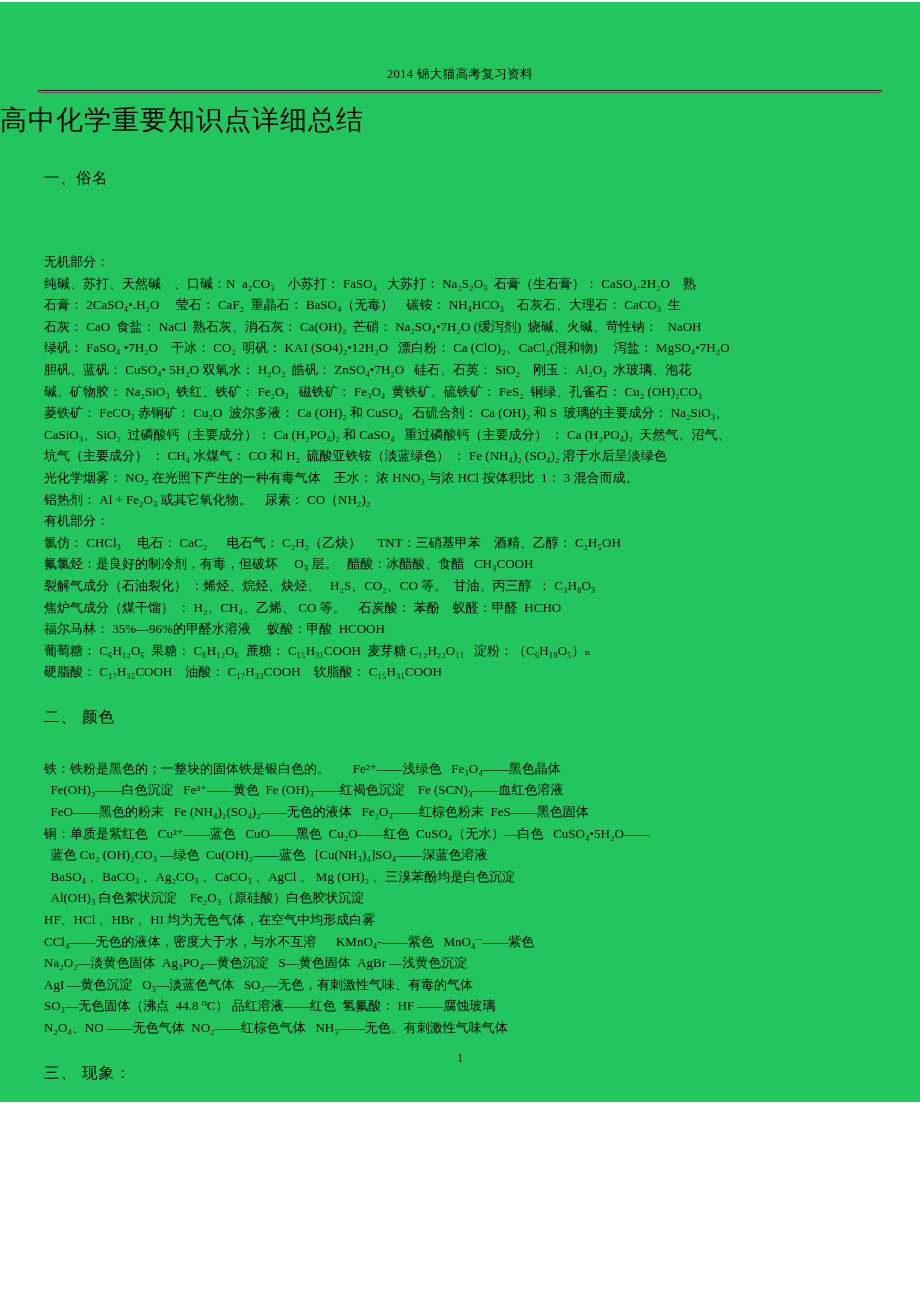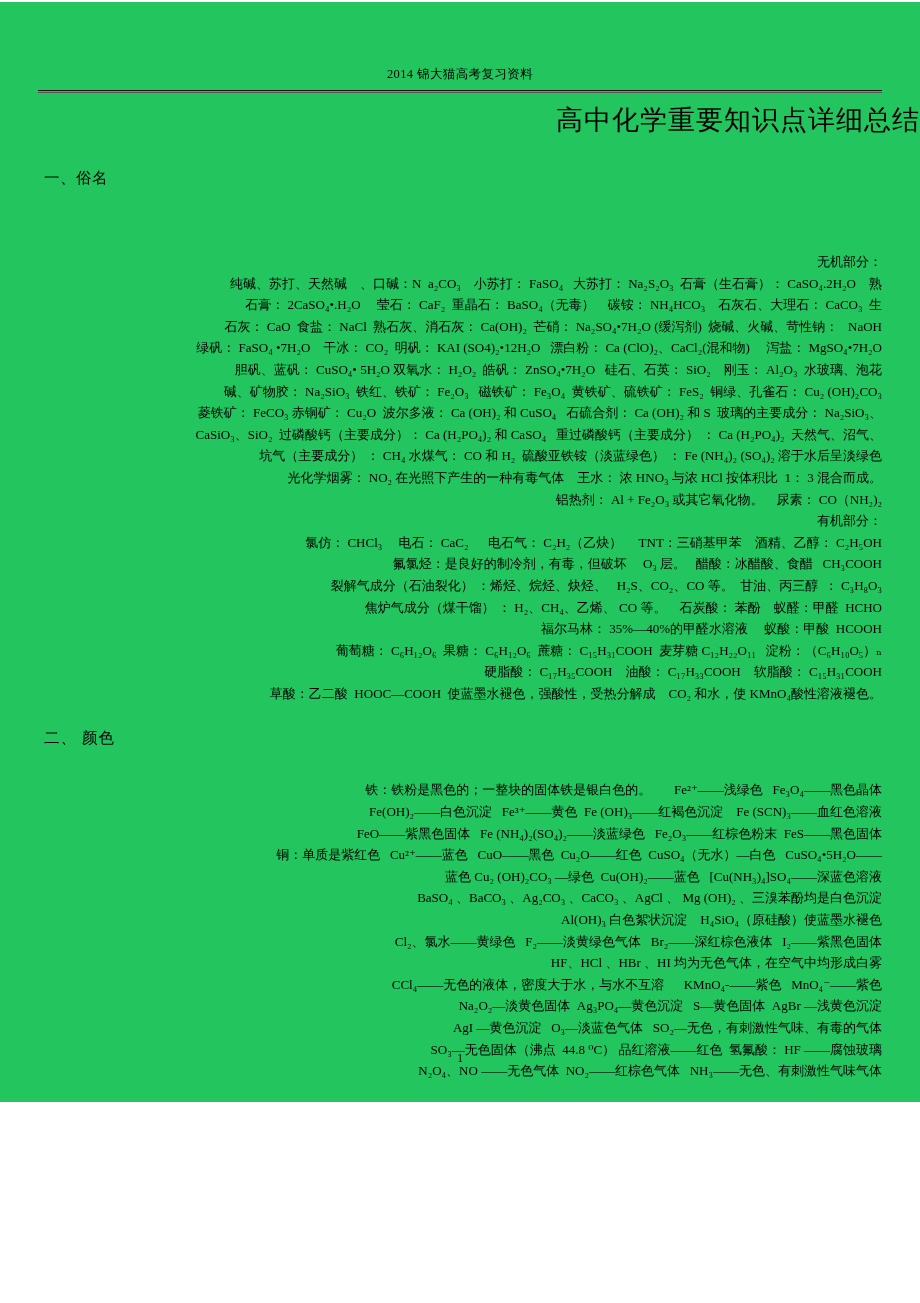--- a/index.html
+++ b/index.html
@@ -47,21 +47,21 @@
     left: 0; right: 0;
     top: 1.2px;
     border-top: 0.6px solid #555;
   }
   
   .doc-title {
     position: absolute;
     top: 100px;
     left: 0;
     width: 100%;
-    text-align: right;
+    text-align: left;
     font-size: 27px;
     letter-spacing: 1px;
   }
   
   .content {
     position: absolute;
     top: 166px;
     left: 44px;
     width: 838px;
   }
@@ -75,21 +75,20 @@
 
   .block {
     font-size: 13px;
     line-height: 21.6px;
   }
   .line {
     white-space: pre-wrap;
     font-size: 13px;
     line-height: 21.6px;
     min-height: 21.6px;
-    text-align: right;
   }
 
   
   .line { font-family: "Liberation Serif", "DejaVu Serif", serif; }
 
   .page-number {
     position: absolute;
     bottom: 38px;
     left: 0;
     width: 100%;
@@ -132,40 +131,38 @@
       <div class="line">光化学烟雾： NO₂ 在光照下产生的一种有毒气体    王水： 浓 HNO₃ 与浓 HCl 按体积比  1： 3 混合而成。</div>
       <div class="line">铝热剂： Al + Fe₂O₃ 或其它氧化物。    尿素： CO（NH₂)₂</div>
     </div>
 
     <div class="block">
       <div class="line">有机部分：</div>
       <div class="line">氯仿： CHCl₃     电石： CaC₂      电石气： C₂H₂（乙炔）     TNT：三硝基甲苯    酒精、乙醇： C₂H₅OH</div>
       <div class="line">氟氯烃：是良好的制冷剂，有毒，但破坏     O₃ 层。   醋酸：冰醋酸、食醋   CH₃COOH</div>
       <div class="line">裂解气成分（石油裂化） ：烯烃、烷烃、炔烃、   H₂S、CO₂、CO 等。  甘油、丙三醇  ： C₃H₈O₃</div>
       <div class="line">焦炉气成分（煤干馏） ： H₂、CH₄、乙烯、 CO 等。    石炭酸： 苯酚    蚁醛：甲醛  HCHO</div>
-      <div class="line">福尔马林： 35%—40%的甲醛水溶液     蚁酸：甲酸  HCOOH</div>
+      <div class="line">福尔马林： 35%—96%的甲醛水溶液     蚁酸：甲酸  HCOOH</div>
       <div class="line">葡萄糖： C₆H₁₂O₆  果糖： C₆H₁₂O₆  蔗糖： C₁₅H₃₁COOH  麦芽糖 C₁₂H₂₂O₁₁   淀粉：（C₆H₁₀O₅）ₙ</div>
       <div class="line">硬脂酸： C₁₇H₃₅COOH    油酸： C₁₇H₃₃COOH    软脂酸： C₁₅H₃₁COOH</div>
-      <div class="line">草酸：乙二酸  HOOC—COOH  使蓝墨水褪色，强酸性，受热分解成    CO₂ 和水，使 KMnO₄酸性溶液褪色。</div>
     </div>
 
     <div class="spacer-md"></div>
 
     <div class="sec-head sec2-head">二、  颜色</div>
     <div class="spacer-md"></div>
 
     <div class="block">
       <div class="line">铁：铁粉是黑色的；一整块的固体铁是银白色的。       Fe²⁺——浅绿色   Fe₃O₄——黑色晶体</div>
       <div class="line">  Fe(OH)₂——白色沉淀   Fe³⁺——黄色  Fe (OH)₃——红褐色沉淀    Fe (SCN)₃——血红色溶液</div>
-      <div class="line">  FeO——紫黑色固体   Fe (NH₄)₂(SO₄)₂——淡蓝绿色   Fe₂O₃——红棕色粉末  FeS——黑色固体</div>
+      <div class="line">  FeO——黑色的粉末   Fe (NH₄)₂(SO₄)₂——无色的液体   Fe₂O₃——红棕色粉末  FeS——黑色固体</div>
       <div class="line">铜：单质是紫红色   Cu²⁺——蓝色   CuO——黑色  Cu₂O——红色  CuSO₄（无水）—白色   CuSO₄•5H₂O——</div>
       <div class="line">  蓝色 Cu₂ (OH)₂CO₃ —绿色  Cu(OH)₂——蓝色   [Cu(NH₃)₄]SO₄——深蓝色溶液</div>
       <div class="line">  BaSO₄ 、BaCO₃ 、Ag₂CO₃ 、CaCO₃ 、AgCl 、 Mg (OH)₂ 、三溴苯酚均是白色沉淀</div>
-      <div class="line">  Al(OH)₃ 白色絮状沉淀    H₄SiO₄（原硅酸）使蓝墨水褪色</div>
-      <div class="line">Cl₂、氯水——黄绿色   F₂——淡黄绿色气体   Br₂——深红棕色液体   I₂——紫黑色固体</div>
+      <div class="line">  Al(OH)₃ 白色絮状沉淀    Fe₂O₃（原硅酸）白色胶状沉淀</div>
       <div class="line">HF、HCl 、HBr 、HI 均为无色气体，在空气中均形成白雾</div>
       <div class="line">CCl₄——无色的液体，密度大于水，与水不互溶      KMnO₄-——紫色   MnO₄⁻——紫色</div>
       <div class="line">Na₂O₂—淡黄色固体  Ag₃PO₄—黄色沉淀   S—黄色固体  AgBr —浅黄色沉淀</div>
       <div class="line">AgI —黄色沉淀   O₃—淡蓝色气体   SO₂—无色，有刺激性气味、有毒的气体</div>
       <div class="line">SO₃—无色固体（沸点  44.8 ⁰C） 品红溶液——红色  氢氟酸： HF ——腐蚀玻璃</div>
       <div class="line">N₂O₄、NO ——无色气体  NO₂——红棕色气体   NH₃——无色、有刺激性气味气体</div>
     </div>
 
     <div class="spacer-md"></div>
 

